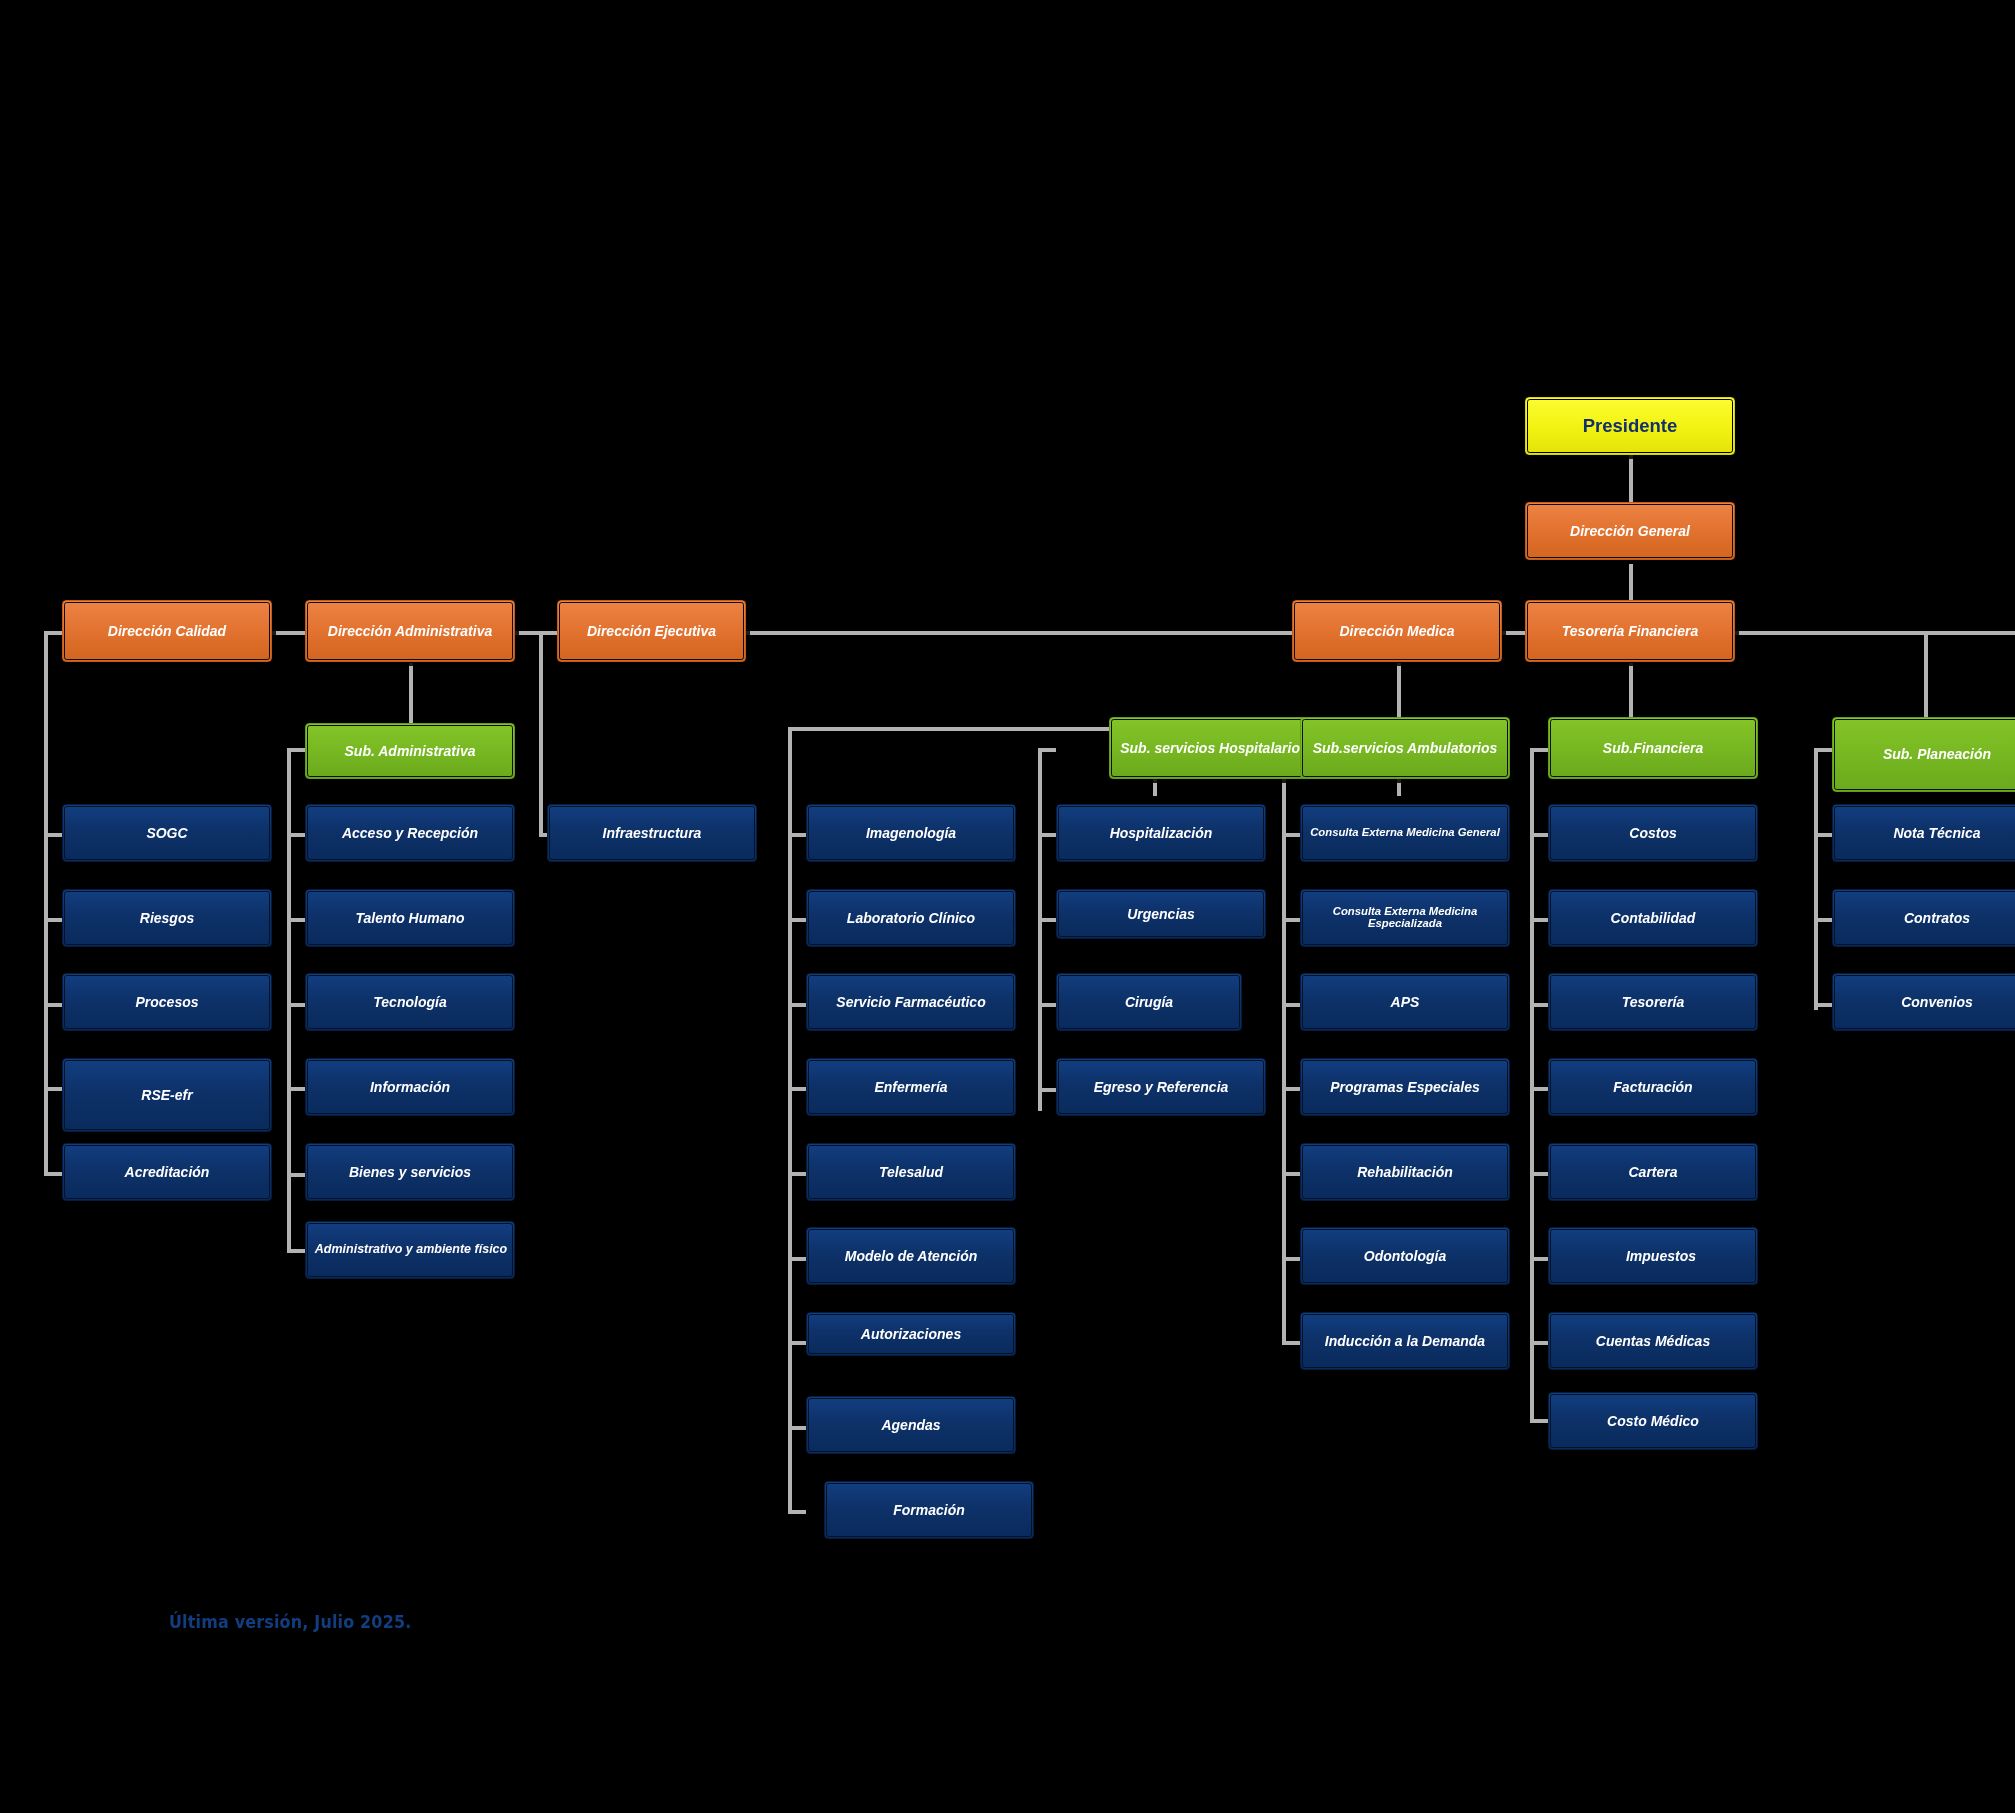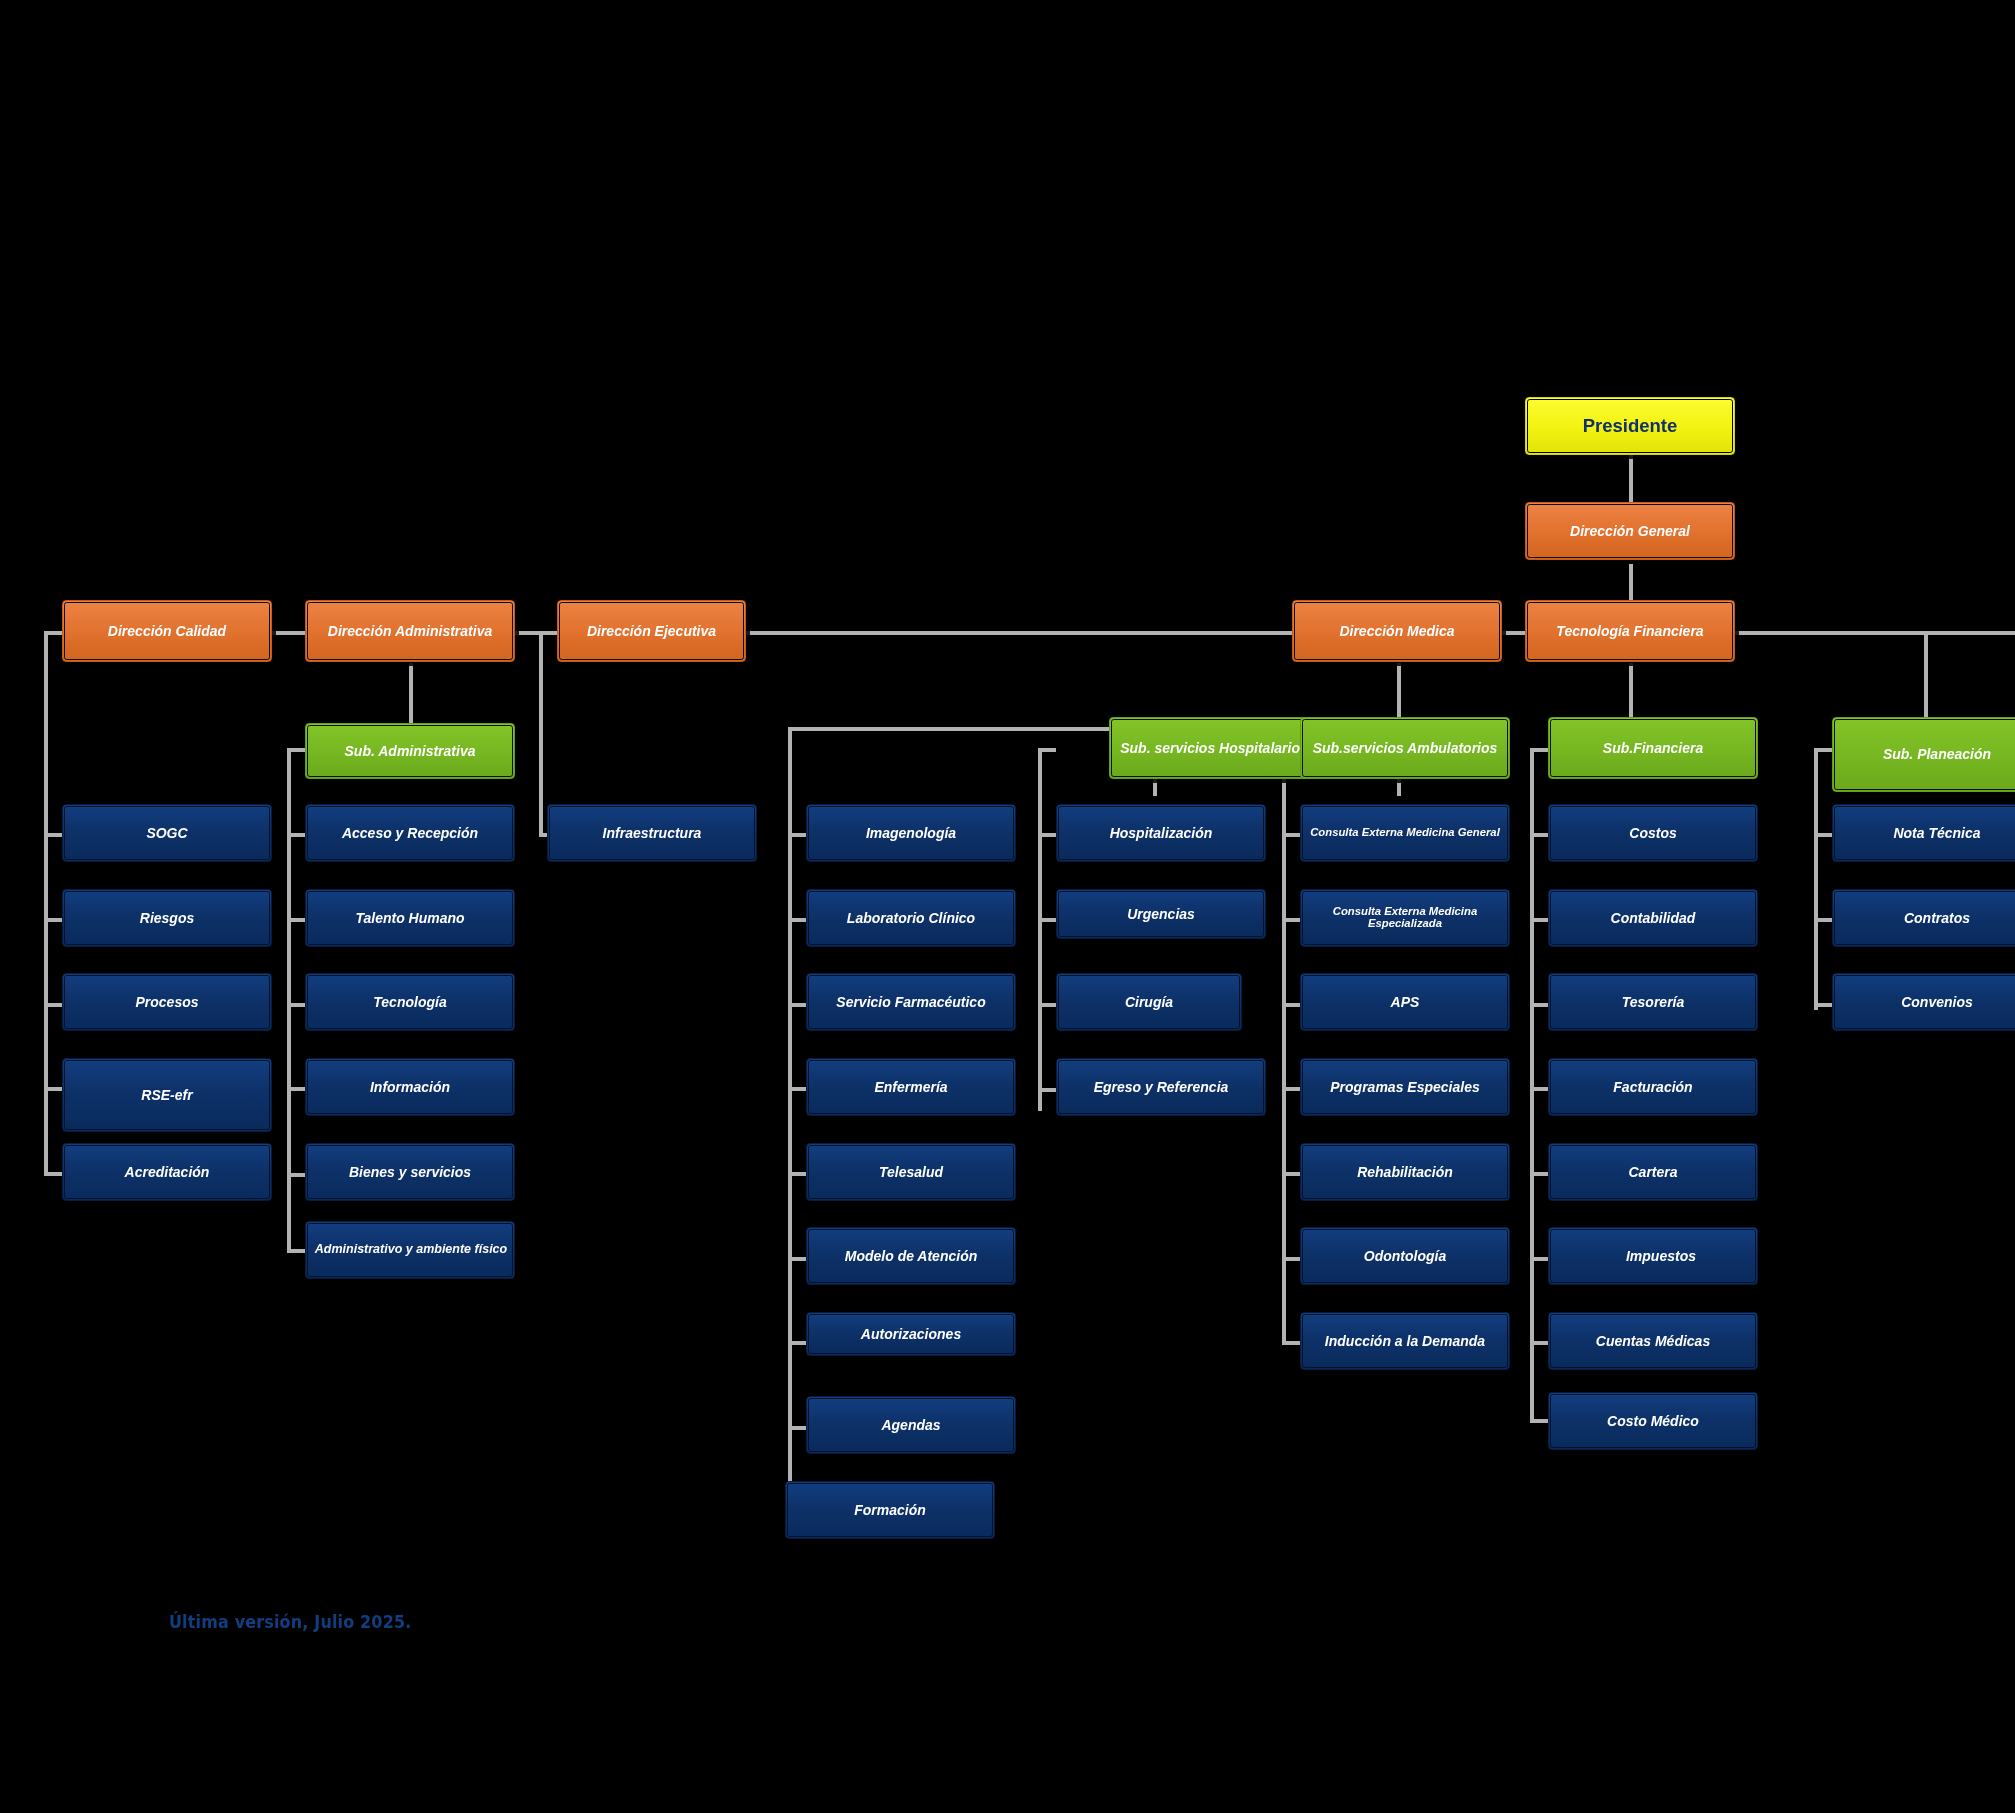--- a/index.html
+++ b/index.html
@@ -156,21 +156,21 @@
   <div class="node n-orange t-md" style="left:305px;top:600px;width:210px;height:62px;">
     <span>Dirección Administrativa</span>
   </div>
   <div class="node n-orange t-md" style="left:557px;top:600px;width:189px;height:62px;">
     <span>Dirección Ejecutiva</span>
   </div>
   <div class="node n-orange t-md" style="left:1292px;top:600px;width:210px;height:62px;">
     <span>Dirección Medica</span>
   </div>
   <div class="node n-orange t-md" style="left:1525px;top:600px;width:210px;height:62px;">
-    <span>Tecnología Financiera</span>
+    <span>Tesorería Financiera</span>
   </div>
 
   <div class="node n-green t-md" style="left:305px;top:723px;width:210px;height:56px;">
     <span>Sub. Administrativa</span>
   </div>
   <div class="node n-green t-md cond" style="left:1109px;top:717px;width:210px;height:62px;">
     <span>Sub. servicios Hospitalarios</span>
   </div>
   <div class="node n-green t-md cond" style="left:1300px;top:717px;width:210px;height:62px;">
     <span>Sub.servicios Ambulatorios</span>
@@ -238,21 +238,21 @@
   </div>
   <div class="node n-blue t-md" style="left:806px;top:1227px;width:210px;height:58px;">
     <span>Modelo de Atención</span>
   </div>
   <div class="node n-blue t-md" style="left:806px;top:1312px;width:210px;height:44px;">
     <span>Autorizaciones</span>
   </div>
   <div class="node n-blue t-md" style="left:806px;top:1396px;width:210px;height:58px;">
     <span>Agendas</span>
   </div>
-  <div class="node n-blue t-md" style="left:785px;top:1481px;width:210px;height:58px;justify-content:center;">
+  <div class="node n-blue t-md" style="left:824px;top:1481px;width:210px;height:58px;justify-content:center;">
     <span>Formación</span>
   </div>
 
   <div class="node n-blue t-md" style="left:1056px;top:804px;width:210px;height:58px;">
     <span>Hospitalización</span>
   </div>
   <div class="node n-blue t-md" style="left:1056px;top:889px;width:210px;height:50px;">
     <span>Urgencias</span>
   </div>
   <div class="node n-blue t-md" style="left:1056px;top:973px;width:186px;height:58px;">

